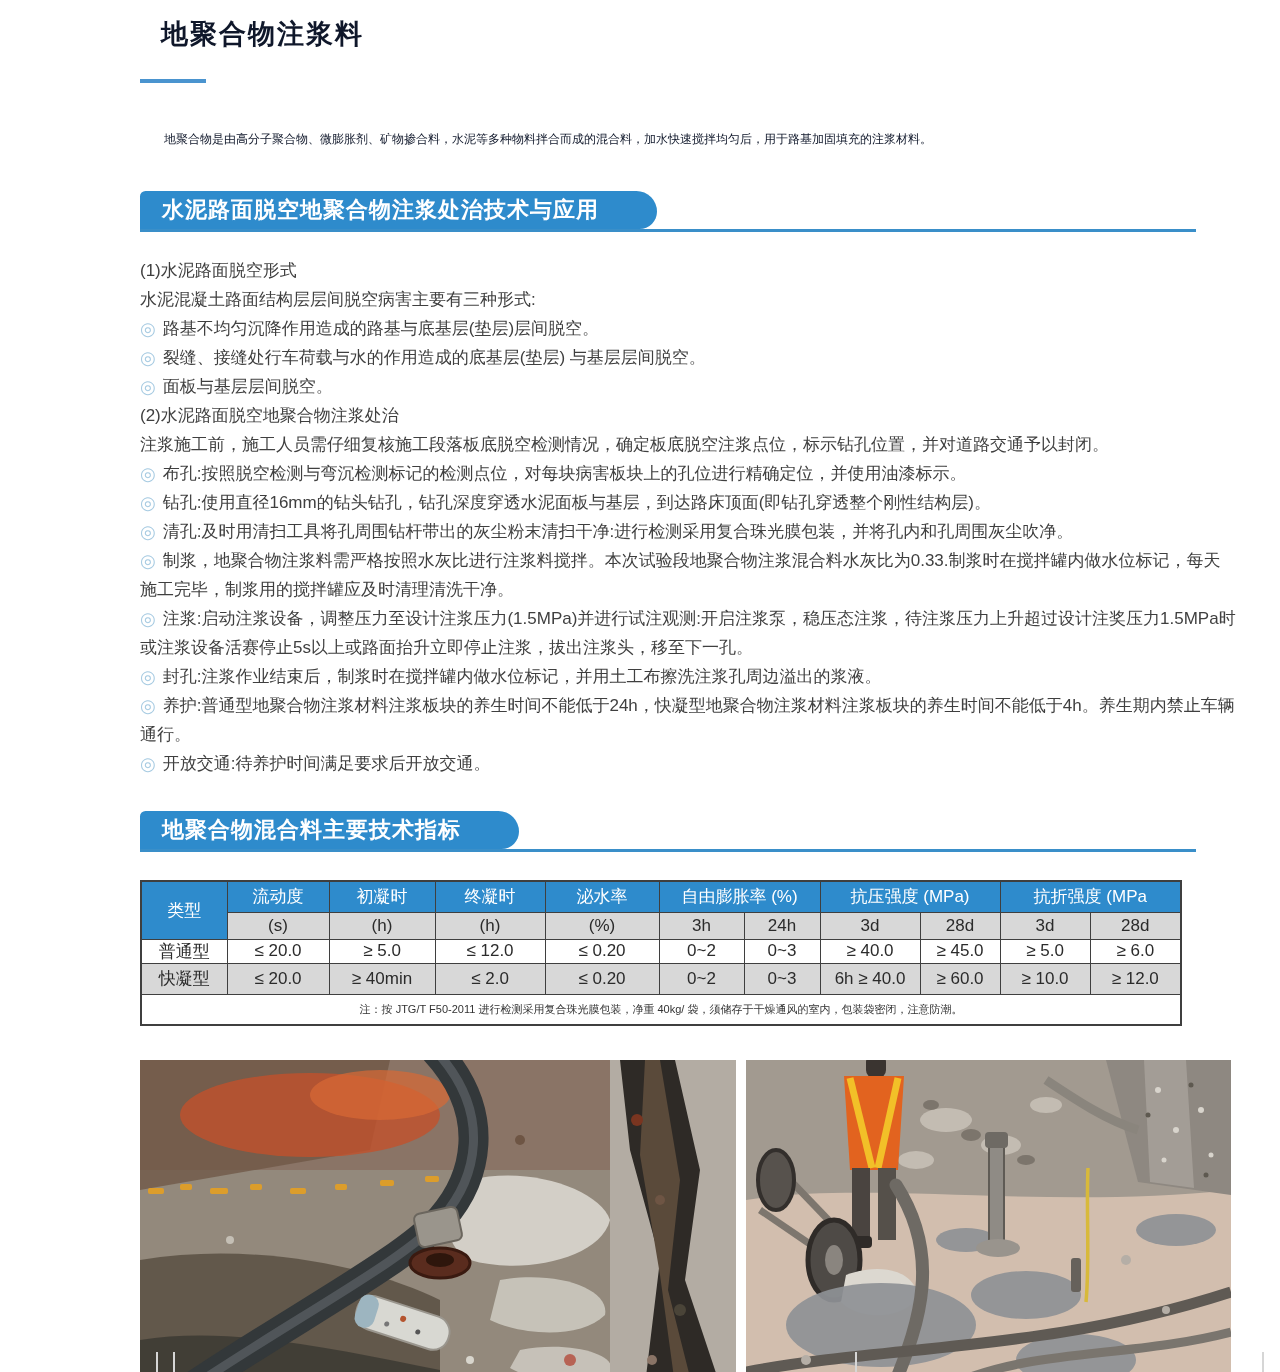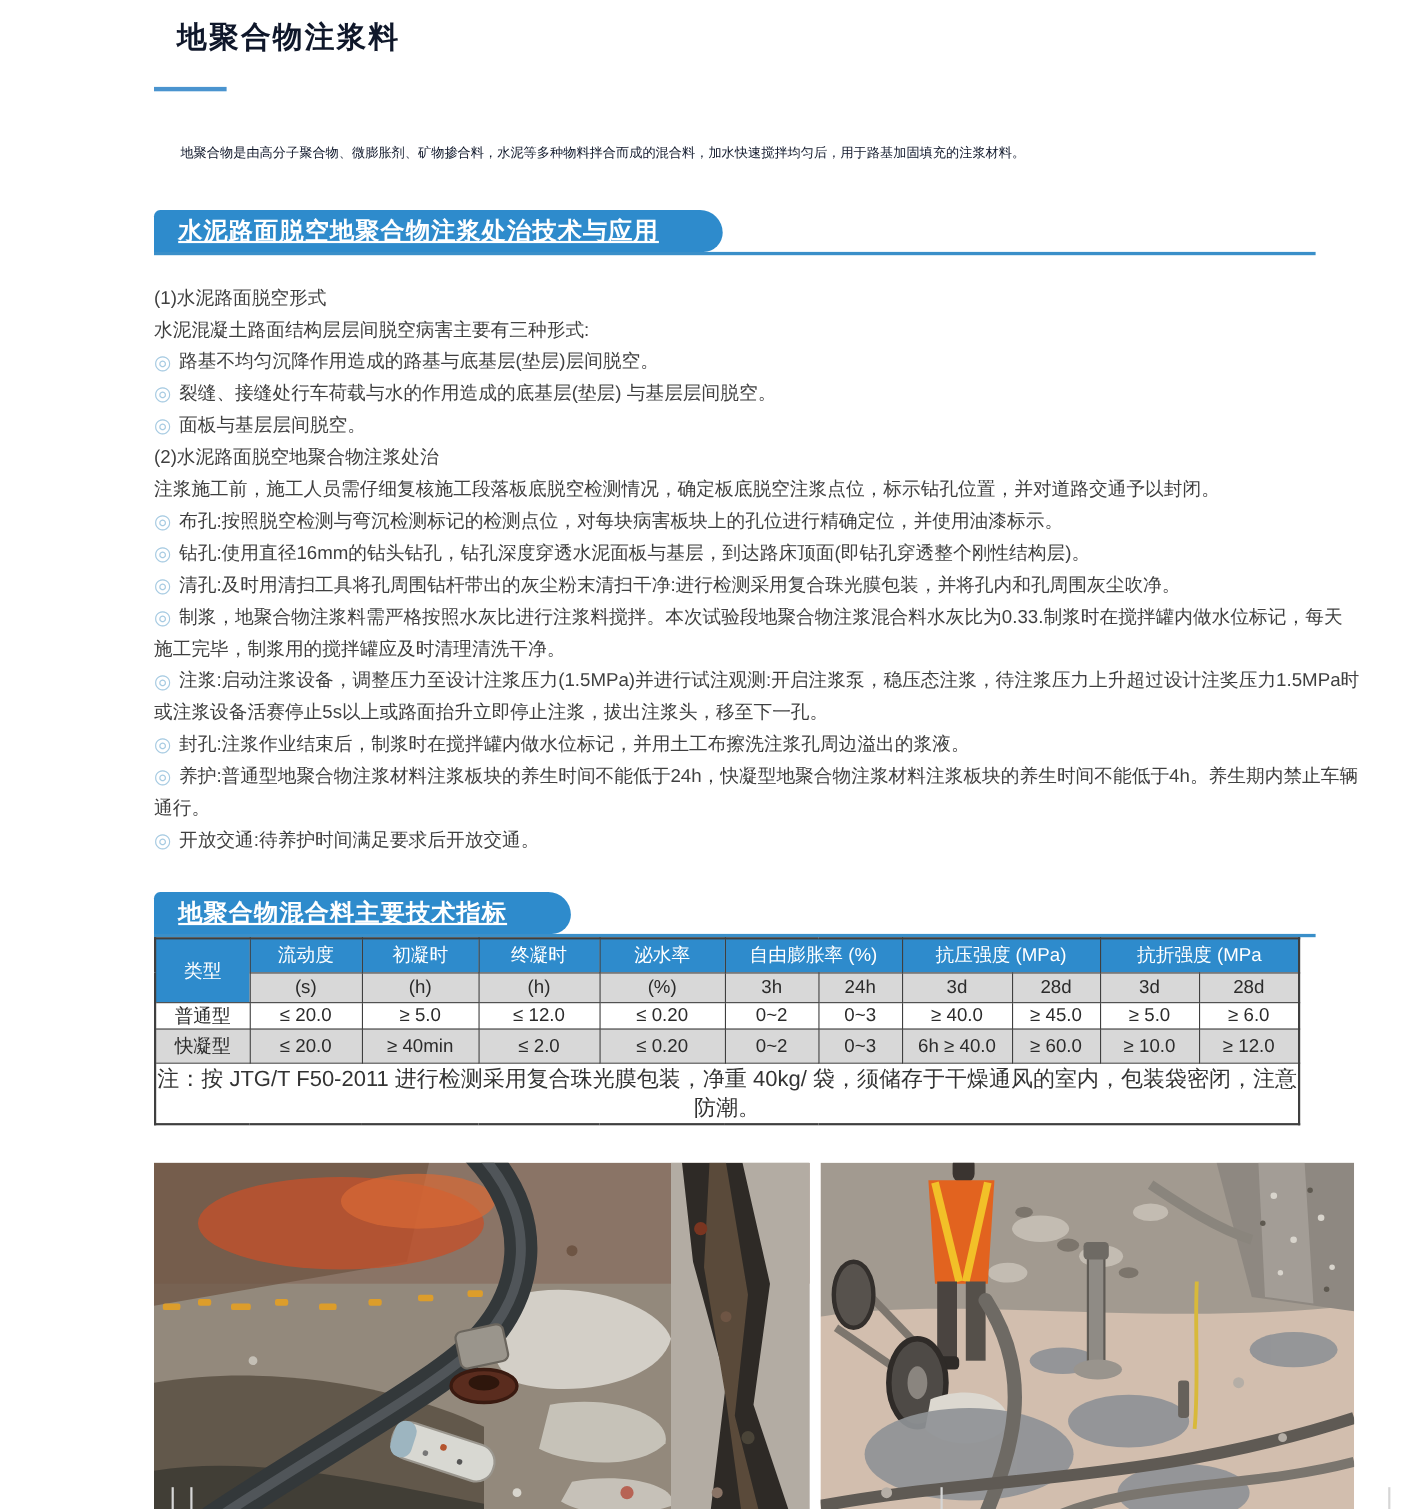--- a/index.html
+++ b/index.html
@@ -18,39 +18,38 @@
   
   .intro { margin-top:42px; font-size:12px; line-height:29px; color:#0f172a; text-indent:2em; }
 
   
   .sec-head { border-bottom:3px solid #3a8fc9; margin-top:37px; margin-right:40px; line-height:0; }
   .sec-tab {
     display:inline-block; background:#2e8bcc; color:#ffffff;
     font-size:22px; font-weight:bold; line-height:24px; letter-spacing:1px;
     padding:7px 58px 7px 22px;
     border-radius:7px 26px 22px 0;
-    text-decoration:underline;
   }
 
   
   .para-block { margin-top:24px; }
   .line { font-size:17px; line-height:29px; color:#3f3f3f; margin:0; }
   .ring { color:#a7cbe2; font-size:18px; margin-right:7px; position:relative; top:1px; }
 
   
-  .spec-table-wrap { margin-top:0; }
+  .spec-table-wrap { margin-top:28px; }
   table.spec { border-collapse:collapse; width:1040px; table-layout:fixed; font-size:17px; color:#2b2b2b; }
   table.spec th, table.spec td { border:1px solid #3f3f3f; text-align:center; padding:0; }
   table.spec { border:2px solid #3f3f3f; }
   tr.h1 th { background:#2e8bcc; color:#ffffff; font-weight:normal; height:31px; }
   th.corner { background:#2e8bcc; color:#ffffff; font-weight:normal; }
   tr.h2 td { background:#d8d8d8; height:27px; }
   tr.r1 td { background:#ffffff; height:14px; }
   tr.r2 td { background:#d8d8d8; height:31px; }
-  tr.note td { background:#ffffff; height:31px; font-size:20px; color:#333; }
+  tr.note td { background:#ffffff; height:31px; font-size:11px; color:#333; }
 
   
   .photos { display:flex; gap:10px; margin-top:34px; }
   .photo { display:block; }
 
   
   .artifact { position:absolute; background:#d6d6d6; }
 
 </style>
 </head>

